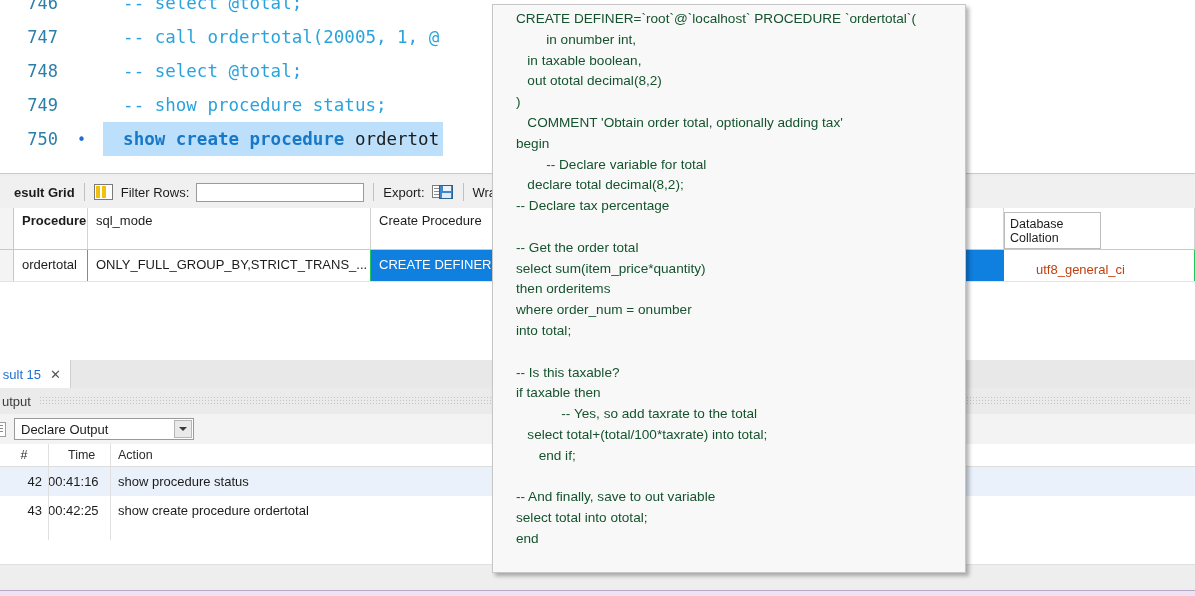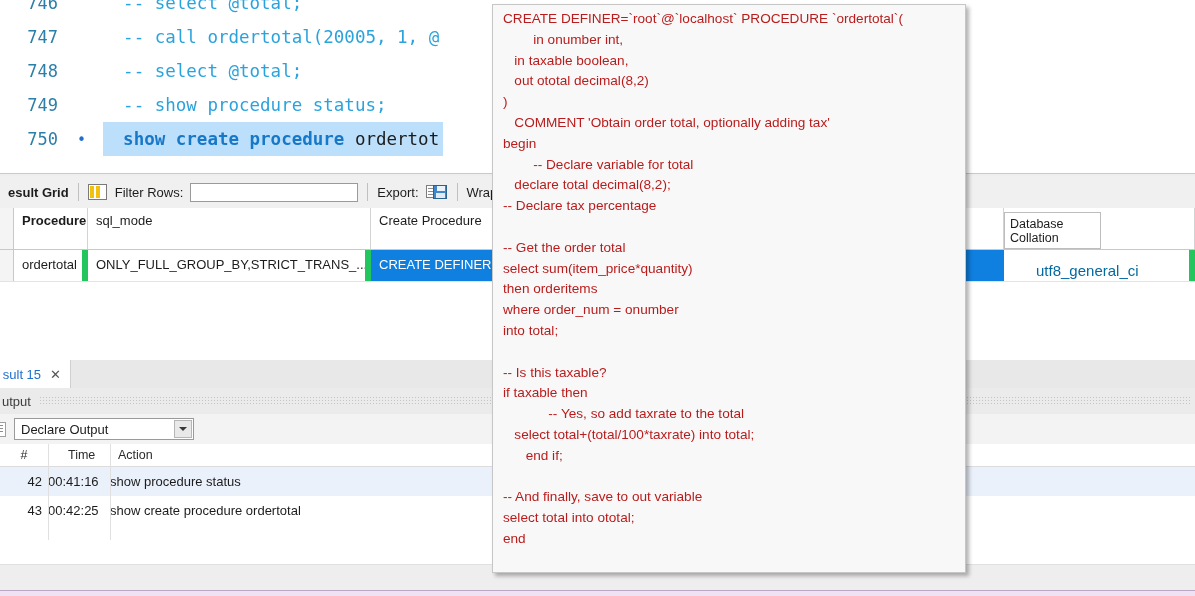--- a/index.html
+++ b/index.html
@@ -39,21 +39,21 @@
     position:absolute;left:0;top:172px;width:1195px;height:4px;
     background:linear-gradient(to bottom,#ffffff 0 1px,#c9c9c9 1px 2px,#eeeeee 2px 4px);
   }
 
   
   .grid-toolbar{
     position:absolute;left:0;top:176px;width:1195px;height:32px;
     background:#f0f0f0;border-bottom:1px solid #c4c4c4;
     display:flex;align-items:center;font-size:13px;color:#1c1c1c;
   }
-  .tb-title{font-weight:bold;padding-left:8px;}
+  .tb-title{font-weight:bold;padding-left:14px;}
   .tb-sep{width:1px;height:18px;background:#c0c0c0;margin:0 9px;}
   .icon-grid{
     width:19px;height:16px;border:1px solid #7a7a7a;background:#ffffff;
     display:inline-block;position:relative;box-sizing:border-box;
   }
   .icon-grid::before{
     content:"";position:absolute;left:1px;top:1px;width:4px;height:12px;background:#f2c10e;
   }
   .icon-grid::after{
     content:"";position:absolute;left:7px;top:1px;width:4px;height:12px;background:#f2c10e;
@@ -96,35 +96,35 @@
   .gh{
     border-right:1px solid #d3d3d3;box-sizing:border-box;
     padding:5px 8px 0 8px;line-height:16px;
   }
   .gh.rowhdr{width:14px;padding:0;background:#f4f4f4;border-right:1px solid #c8c8c8;}
   .grid-row{
     display:flex;height:31px;align-items:stretch;font-size:13px;color:#1c1c1c;
     border-bottom:1px solid #e3e3e3;
   }
   .gc{
-    border-right:6px solid #22c55e;box-sizing:border-box;
+    border-right:1px solid #22c55e;box-sizing:border-box;
     padding:7px 8px 0 8px;white-space:nowrap;overflow:hidden;
   }
   .gc.rowhdr{width:14px;padding:0;background:#f4f4f4;border-right:1px solid #c8c8c8;}
   .gc.selected{background:#0f7fe0;color:#ffffff;border-right:1px solid #0f7fe0;}
   .grid-blank{height:78px;background:#ffffff;}
 
   
   .collation-head{
     position:absolute;left:1004px;top:212px;width:97px;height:37px;
     border:1px solid #bdbdbd;background:#ffffff;box-sizing:border-box;
     font-size:12.5px;line-height:14px;color:#1c1c1c;padding:4px 5px 0 5px;
   }
   .collation-val{
-    position:absolute;left:1036px;top:262px;font-size:15px;color:#0369a1;
+    position:absolute;left:1036px;top:262px;font-size:13px;color:#c2410c;
   }
 
   
   .tabstrip{
     position:absolute;left:0;top:360px;width:1195px;height:28px;
     background:#e8e8e8;border-bottom:1px solid #cfcfcf;
   }
   .tab-active{
     position:absolute;left:-26px;top:0;height:28px;width:97px;
     background:#ffffff;border-right:1px solid #cfcfcf;
@@ -183,21 +183,21 @@
   }
   .oh-num{width:48px;text-align:center;box-sizing:border-box;}
   .oh-time{width:62px;padding-left:20px;box-sizing:border-box;}
   .oh-action{flex:1;padding-left:8px;box-sizing:border-box;}
   .out-row{
     display:flex;height:29px;align-items:center;font-size:13px;color:#1c1c1c;
   }
   .out-row.alt{background:#eaf1fb;}
   .oc-num{width:48px;text-align:right;padding-right:6px;box-sizing:border-box;}
   .oc-time{width:62px;box-sizing:border-box;}
-  .oc-action{flex:1;box-sizing:border-box;}
+  .oc-action{flex:1;padding-left:8px;box-sizing:border-box;}
   .out-colsep{
     position:absolute;left:48px;top:444px;width:1px;height:96px;background:#e0e0e0;
   }
   .out-colsep2{
     position:absolute;left:110px;top:444px;width:1px;height:96px;background:#e0e0e0;
   }
 
   
   .bottom-band{
     position:absolute;left:0;top:564px;width:1195px;height:26px;background:#eeeeee;
@@ -207,22 +207,22 @@
     position:absolute;left:0;top:590px;width:1195px;height:6px;
     background:#f0e2f2;border-top:1px solid #b9a7c4;
   }
 
   
   .tooltip{
     position:absolute;left:492px;top:4px;width:474px;height:569px;
     background:#f8f8f8;border:1px solid #c6c6c6;box-sizing:border-box;
     box-shadow:3px 3px 4px rgba(0,0,0,.30);
     overflow:hidden;
-    font-size:13.6px;line-height:20.8px;color:#b91c1c;
-    padding:4px 6px 0 10px;
+    font-size:13.6px;line-height:20.8px;color:#14532d;
+    padding:4px 6px 0 23px;
   }
   .tt-line{white-space:pre;font-family:"Liberation Sans",sans-serif;}
   .tt-line.blank{height:20.8px;}
 </style>
 </head>
 <body>
 
 <div id="app">
 
   <div class="editor">

